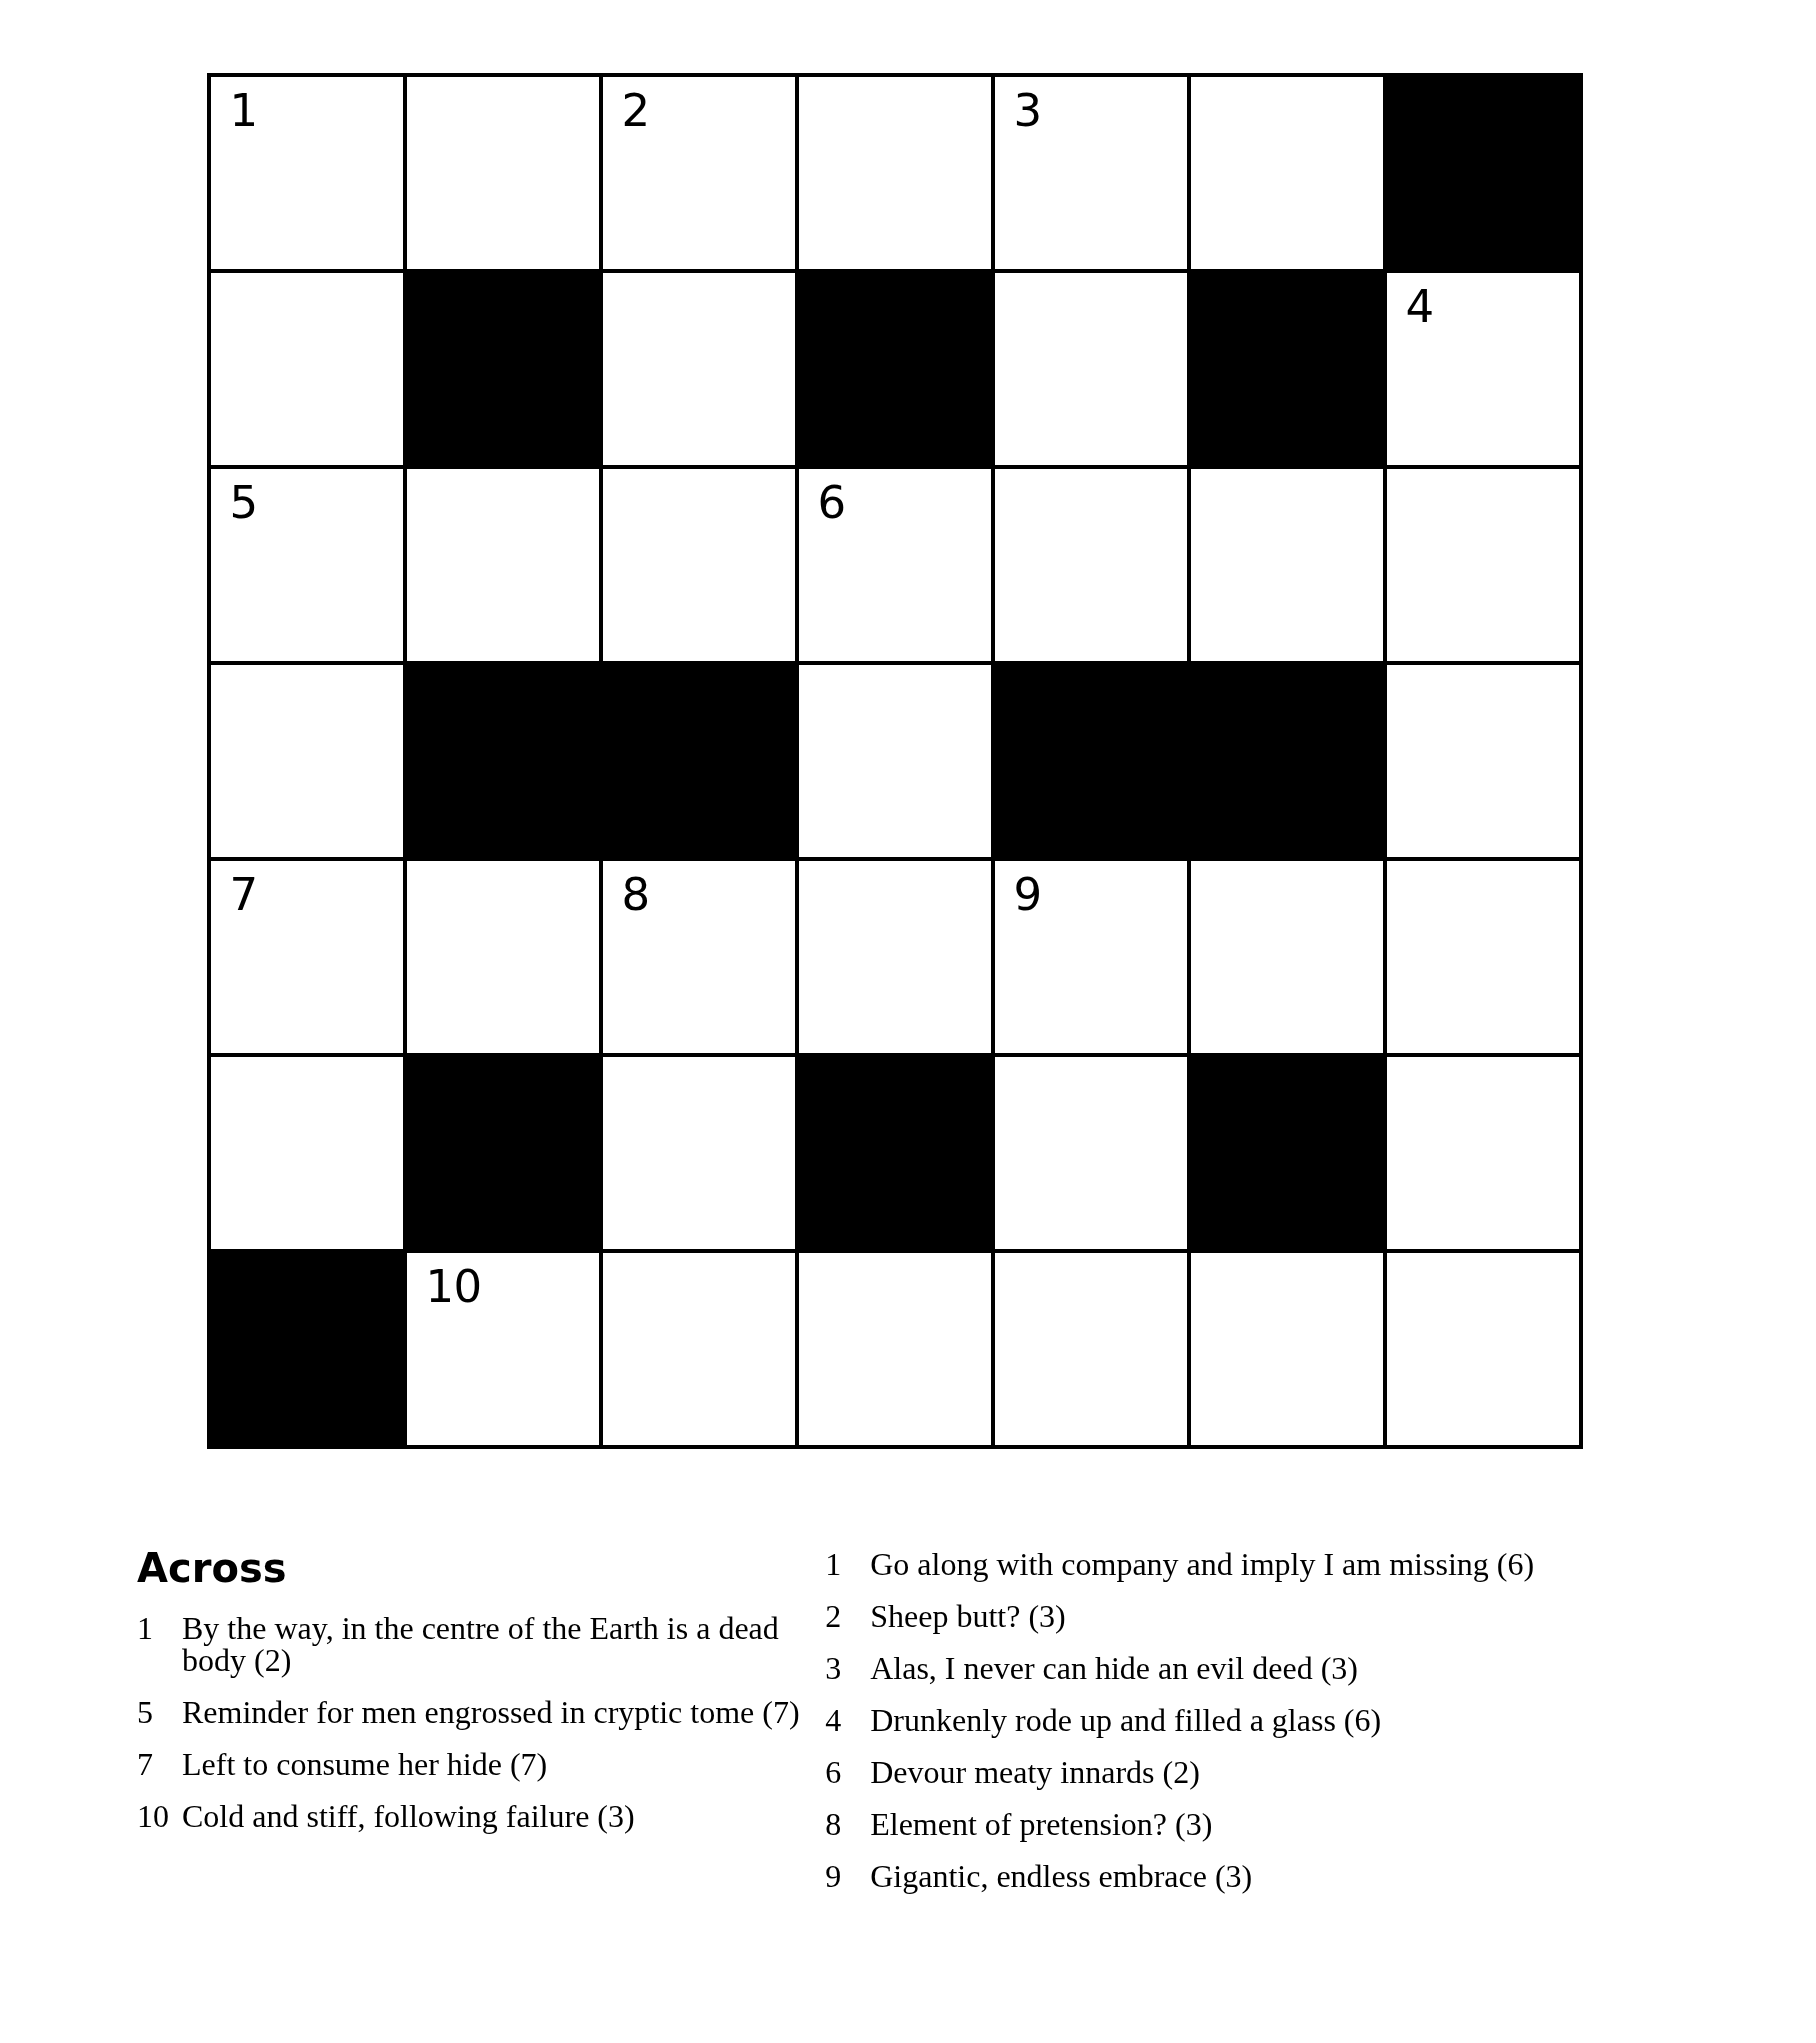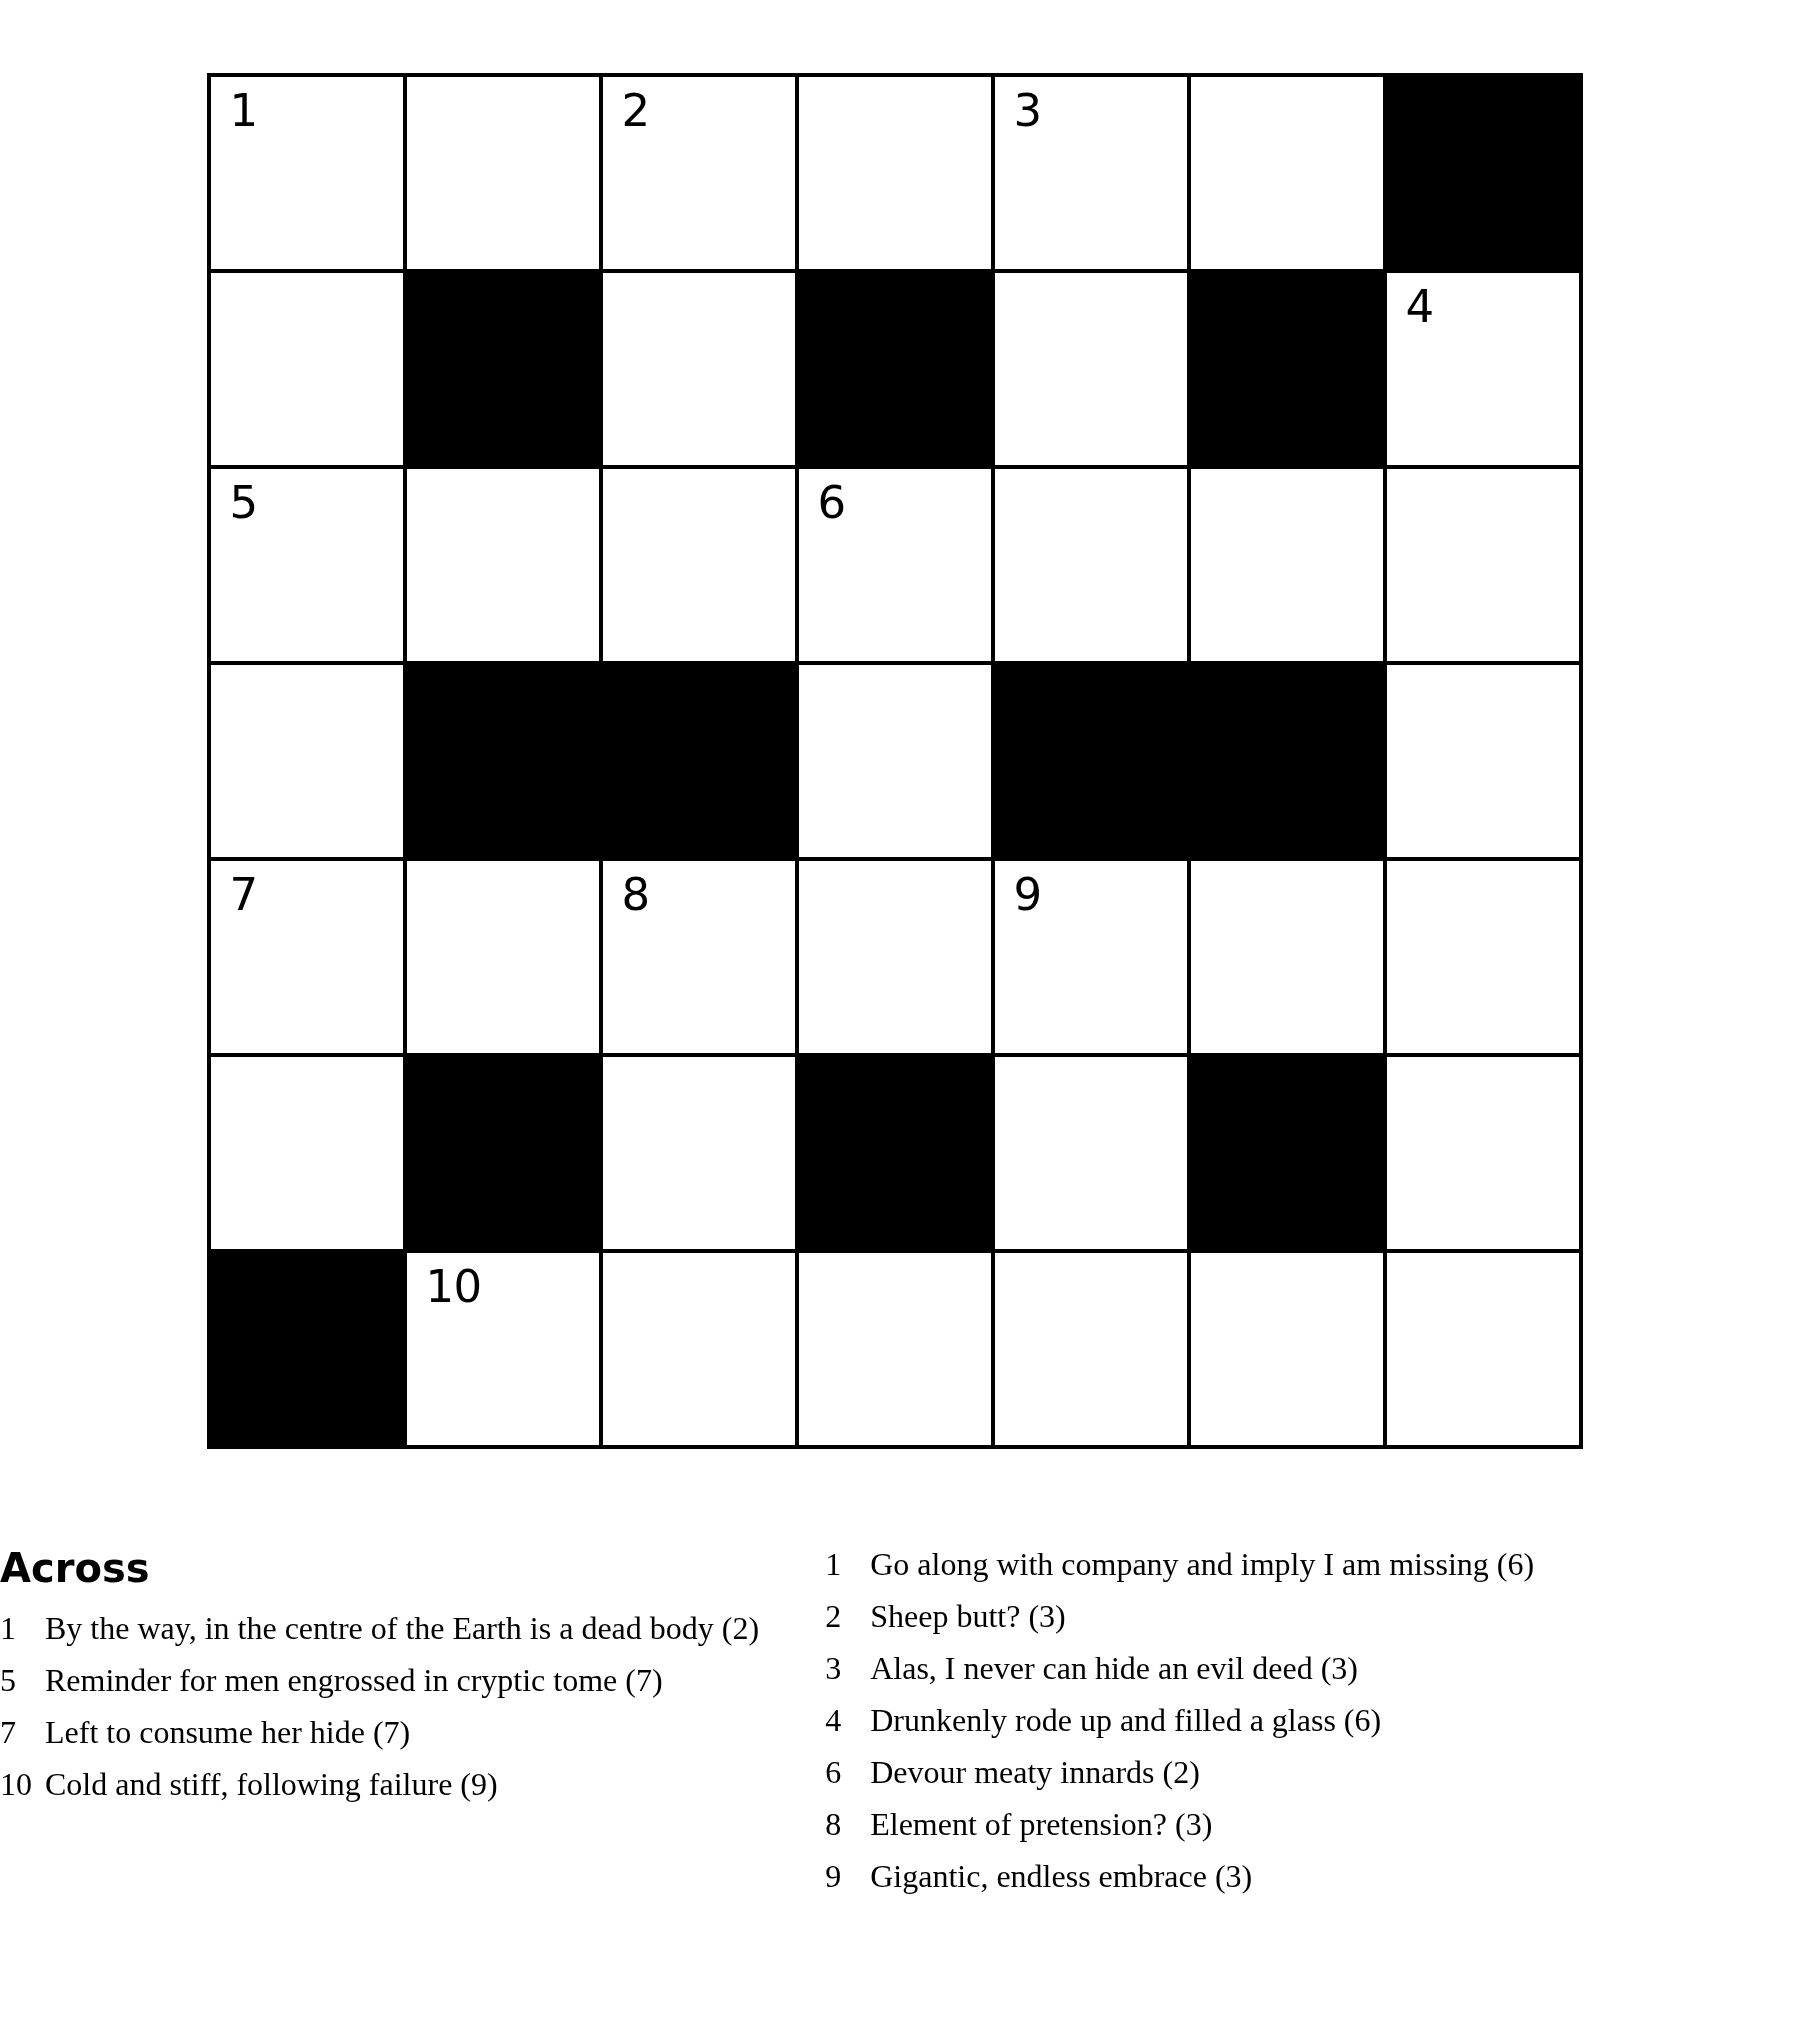--- a/index.html
+++ b/index.html
@@ -57,20 +57,21 @@
     top: 1548px;
     width: 1816px;
     display: flex;
     align-items: flex-start;
   }
   .clue-col {
     box-sizing: border-box;
   }
   .clue-col.across {
     width: 814px;
+    padding-left: 137px;
   }
   .clue-col.down {
     width: 1002px;
     padding-left: 11.2px;
   }
   .clue-heading {
     font-family: "DejaVu Sans", sans-serif;
     font-weight: bold;
     font-size: 40px;
     line-height: 1;
@@ -205,21 +206,21 @@
         <li>
           <span class="cnum">5</span>
           <span class="ctext">Reminder for men engrossed in cryptic tome (7)</span>
         </li>
         <li>
           <span class="cnum">7</span>
           <span class="ctext">Left to consume her hide (7)</span>
         </li>
         <li>
           <span class="cnum">10</span>
-          <span class="ctext">Cold and stiff, following failure (9)</span>
+          <span class="ctext">Cold and stiff, following failure (3)</span>
         </li>
       </ul>
   </div>
 
   <div class="clue-col down">
     <ul class="clue-list" id="down-list">
         <li>
           <span class="cnum">1</span>
           <span class="ctext">Go along with company and imply I am missing (6)</span>
         </li>

